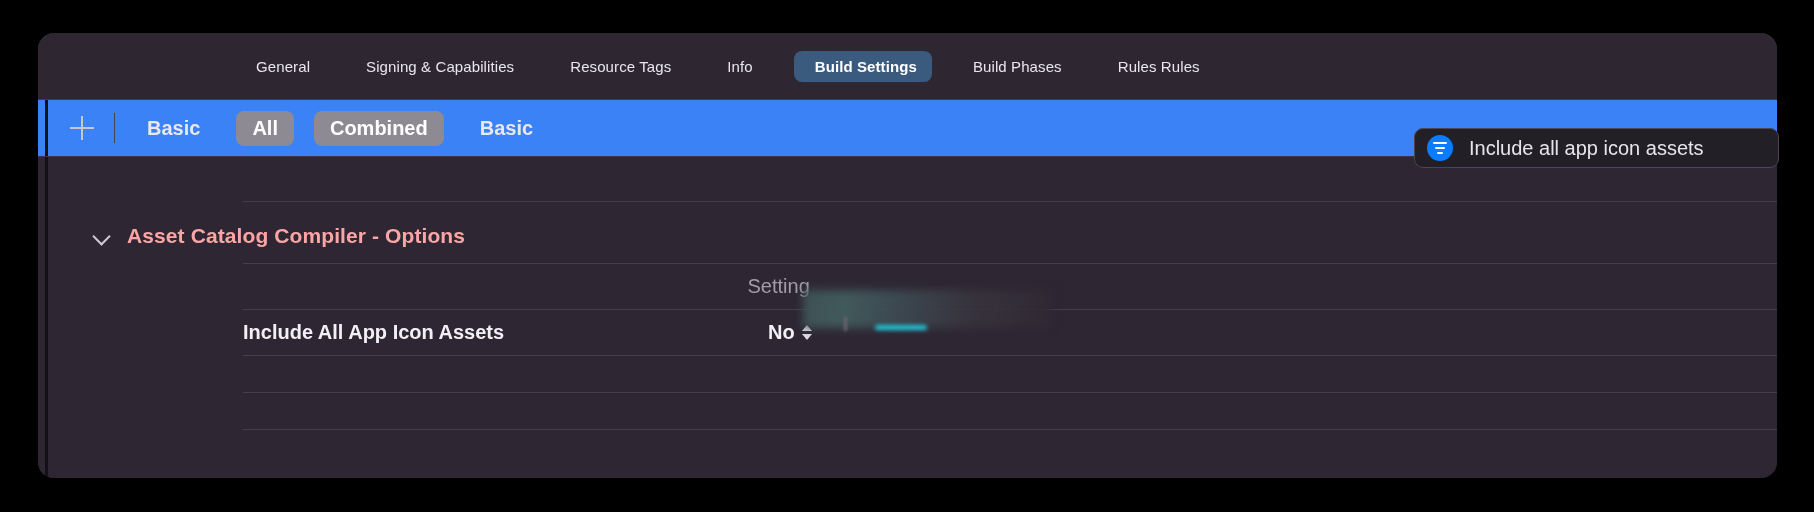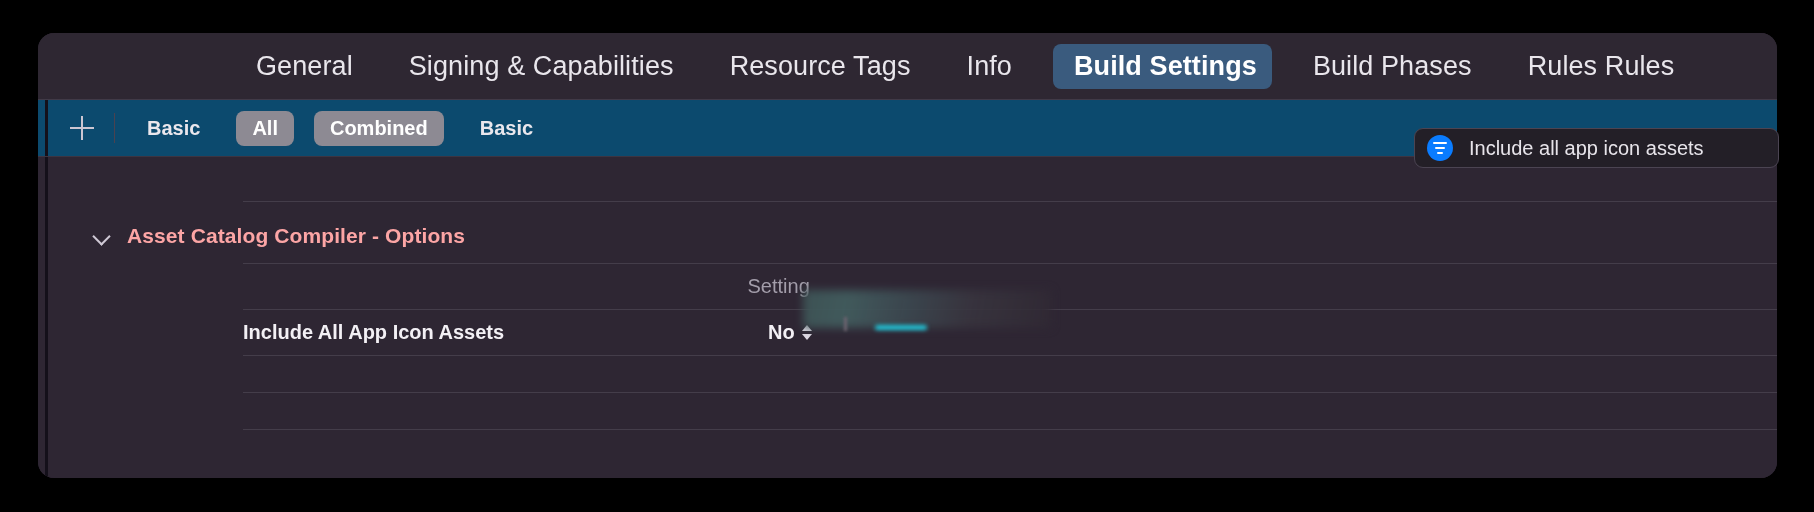--- a/index.html
+++ b/index.html
@@ -40,21 +40,21 @@
     width: 100%;
     height: 67px;
     background: #2e2732;
     border-bottom: 1px solid #413a47;
     display: flex;
     align-items: center;
     padding-left: 203px;
   }
 
   .tab {
-    font-size: 27px;
+    font-size: 15px;
     color: #e9e6ec;
     letter-spacing: 0.1px;
     padding: 7px 15px;
     border-radius: 8px;
     margin-right: 26px;
     white-space: nowrap;
     cursor: default;
     background: transparent;
     border: none;
     font-family: "Liberation Sans", sans-serif;
@@ -67,21 +67,21 @@
     padding-left: 21px;
   }
 
   
   .filterbar {
     position: absolute;
     left: 0;
     top: 67px;
     width: 100%;
     height: 57px;
-    background: #0c4a6e;
+    background: #3b82f6;
     border-bottom: 1px solid #3c3542;
     display: flex;
     align-items: center;
   }
 
   .rail {
     position: absolute;
     left: 7px;
     top: 0;
     width: 3px;

